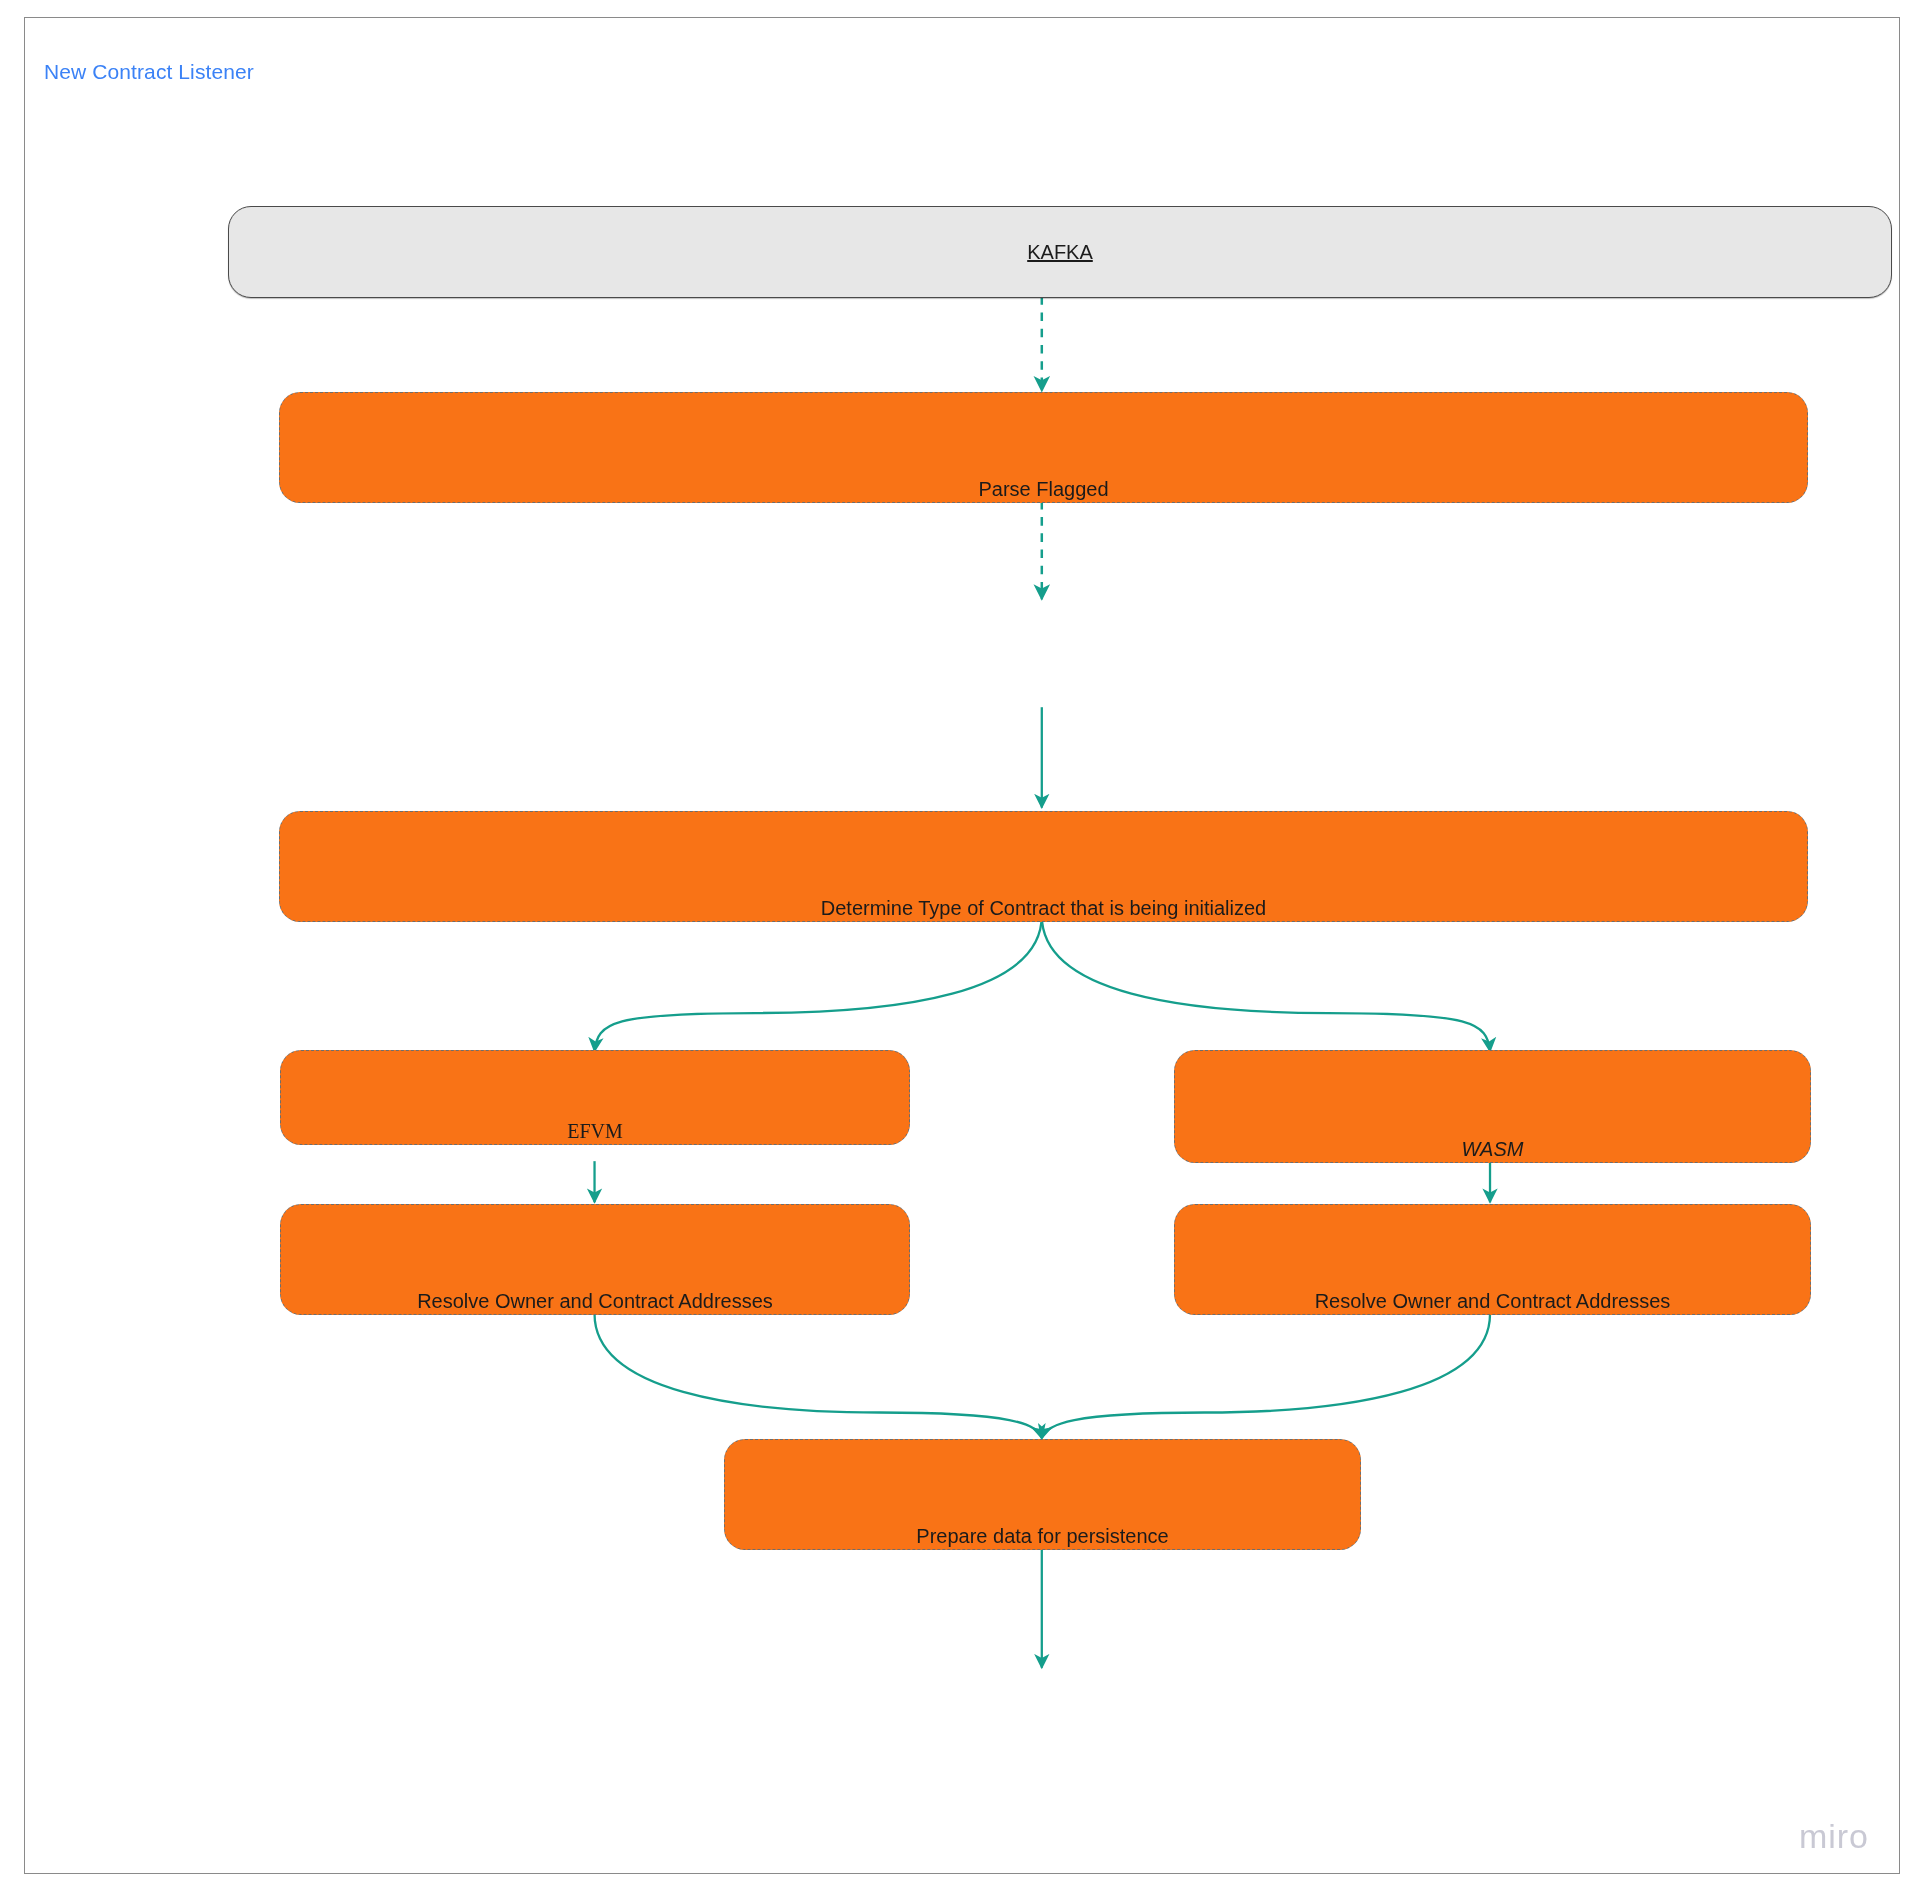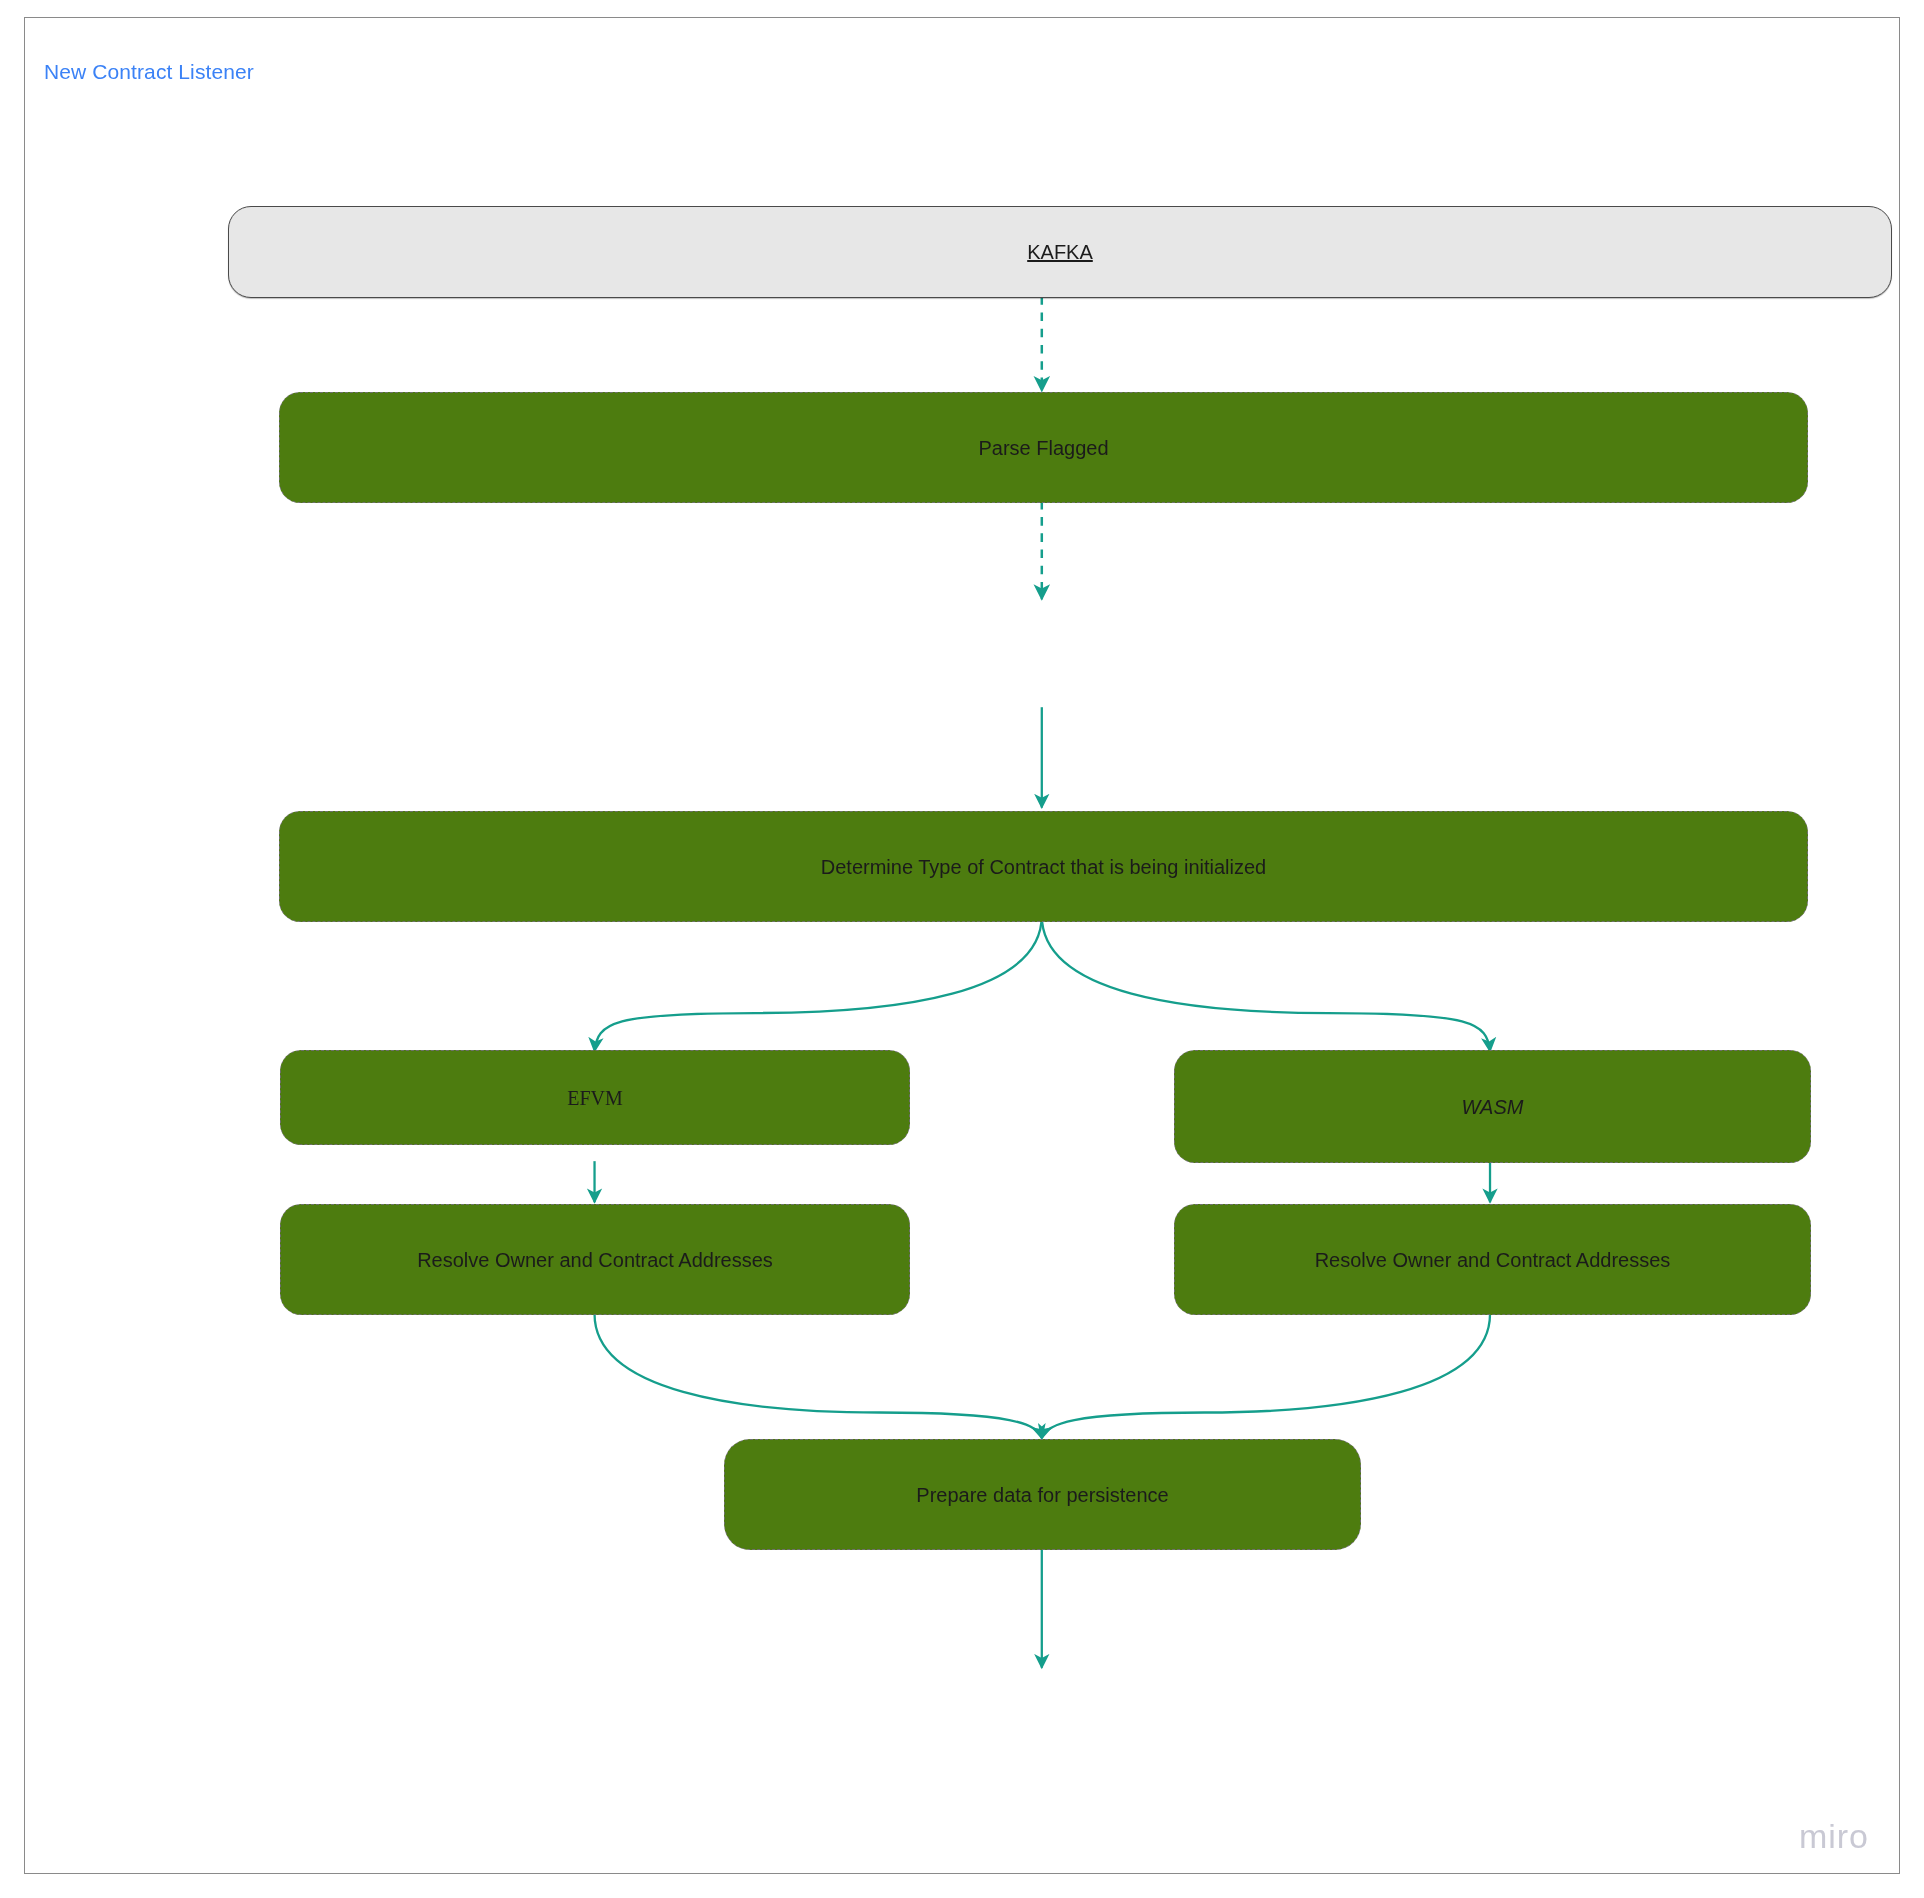--- a/index.html
+++ b/index.html
@@ -66,22 +66,23 @@
   }
 
   .node.terminal {
     background: #e7e7e7;
     border: 1.9px solid #4a4a4a;
     border-radius: 23px;
     box-shadow: 0 1px 1px rgba(0,0,0,0.25);
   }
 
   .node.process {
-    background: #4d7c0f;
+    background: #f97316;
     border: 1.9px dashed #6e6e6e;
+    align-items: flex-end;
   }
 
   .node-label {
     display: block;
     padding: 0 15.3px;
     line-height: 1.3;
   }
 
   #miro-watermark {
     position: absolute;
@@ -161,21 +162,21 @@
   </div>
 
   <div class="node process" style="left:280px; top:1204px; width:630px; height:111px;">
     <span class="node-label">Resolve Owner and Contract Addresses</span>
   </div>
 
   <div class="node process" style="left:1174px; top:1204px; width:637px; height:111px;">
     <span class="node-label">Resolve Owner and Contract Addresses</span>
   </div>
 
-  <div class="node process" style="left:724px; top:1439px; width:637px; height:111px;border-radius:26px;">
+  <div class="node process" style="left:724px; top:1439px; width:637px; height:111px;">
     <span class="node-label">Prepare data for persistence</span>
   </div>
 
 
   <div id="miro-watermark">miro</div>
 
 </div>
 
 
 </body></html>

